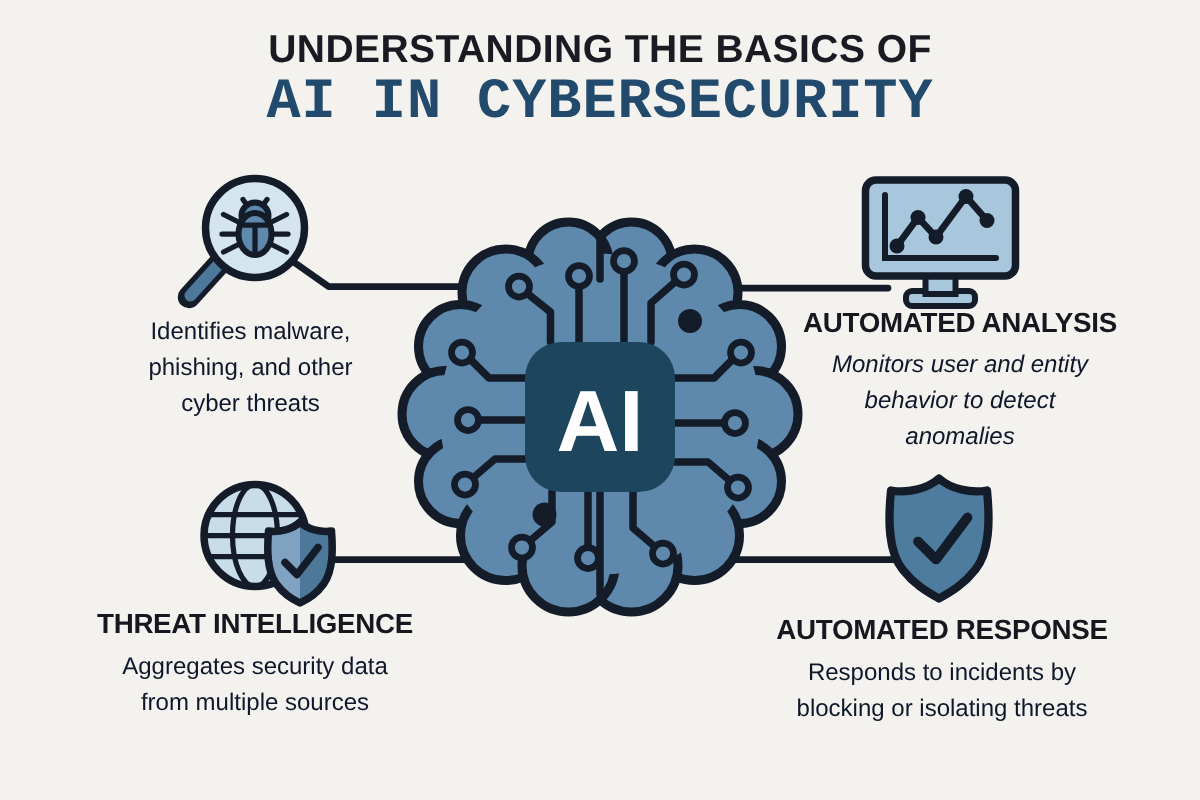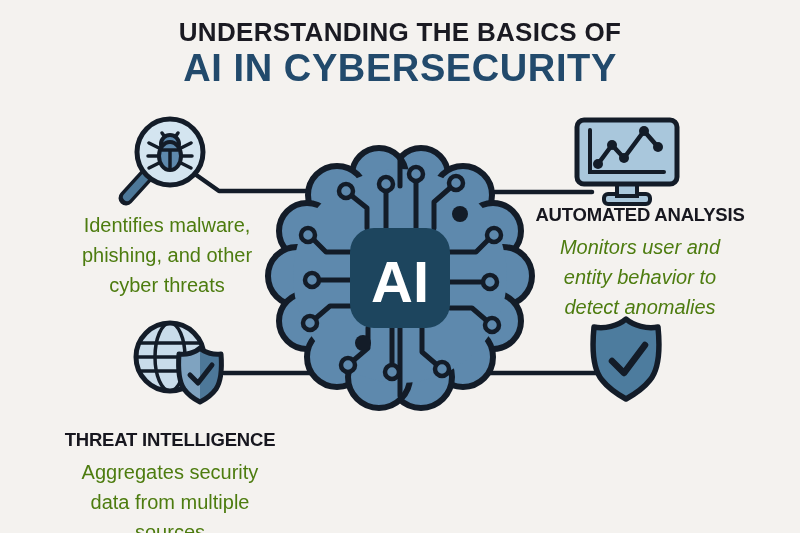--- a/index.html
+++ b/index.html
@@ -10,35 +10,35 @@
     overflow:hidden;
     font-family:"Liberation Sans", sans-serif;
   }
   .title-wrap{position:absolute;top:18px;left:0;width:800px;text-align:center;}
   .title-line1{
     font-size:26px;font-weight:800;letter-spacing:.3px;
     color:#1a1a22;line-height:1.1;
   }
   .title-line2{
     font-size:38px;font-weight:800;letter-spacing:.6px;
-    color:#224a6c;line-height:1.15;
+    color:#224a6c;line-height:1.15;font-family:Liberation Mono, monospace;
   }
   .section{position:absolute;text-align:center;}
   .section h3{
     margin:0;font-size:18.5px;font-weight:800;letter-spacing:-0.2px;
     color:#17171f;white-space:nowrap;
   }
   .section p{
-    margin:6px auto 0 auto;font-size:20px;line-height:1.5;color:#4d7c0f;
+    margin:6px auto 0 auto;font-size:16px;line-height:1.5;color:#0f172a;
   }
   #sec-tl{left:57px;top:204px;width:220px;}
   #sec-tl p{max-width:172px;}
   #sec-tr{left:530px;top:204px;width:220px;}
   #sec-tr p{max-width:198px;font-style:italic;}
-  #sec-bl{left:55px;top:429px;width:230px;}
+  #sec-bl{left:55px;top:405px;width:230px;}
   #sec-bl p{max-width:210px;}
   #sec-br{left:503px;top:409px;width:250px;}
   #sec-br p{max-width:232px;}
   .abs{position:absolute;}
   .z1{z-index:1;} .z2{z-index:2;} .z3{z-index:3;}
   svg{display:block;}
 </style>
 </head>
 <body>
 
@@ -184,14 +184,18 @@
   <div class="section z3" id="sec-tr">
     <h3>AUTOMATED ANALYSIS</h3>
     <p>Monitors user and entity behavior to detect anomalies</p>
   </div>
 
   <div class="section z3" id="sec-bl">
     <h3>THREAT INTELLIGENCE</h3>
     <p>Aggregates security data from multiple sources</p>
   </div>
 
+  <div class="section z3" id="sec-br">
+    <h3>AUTOMATED RESPONSE</h3>
+    <p>Responds to incidents by blocking or isolating threats</p>
+  </div>
 
 </div>
 
 </body></html>

